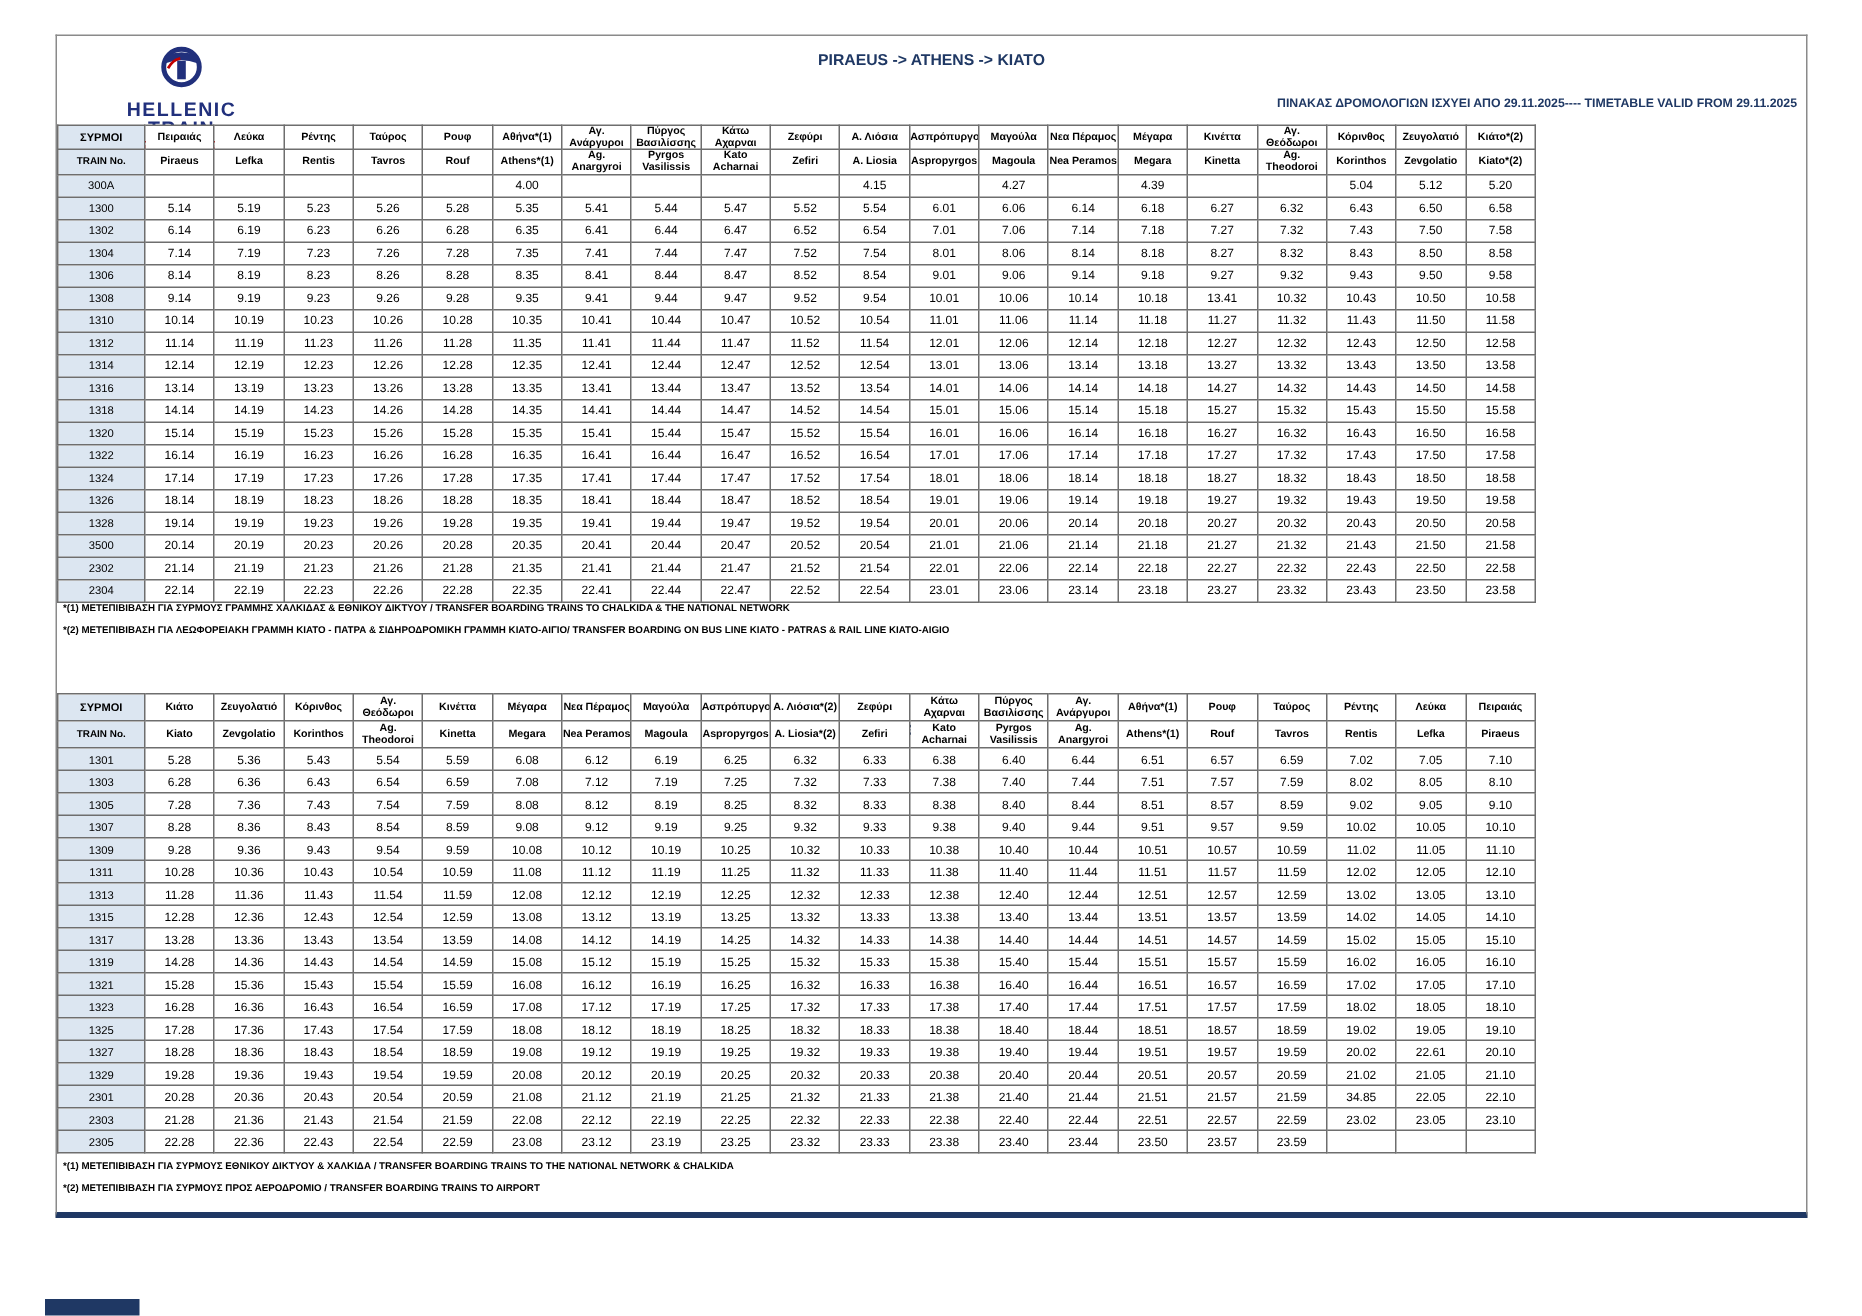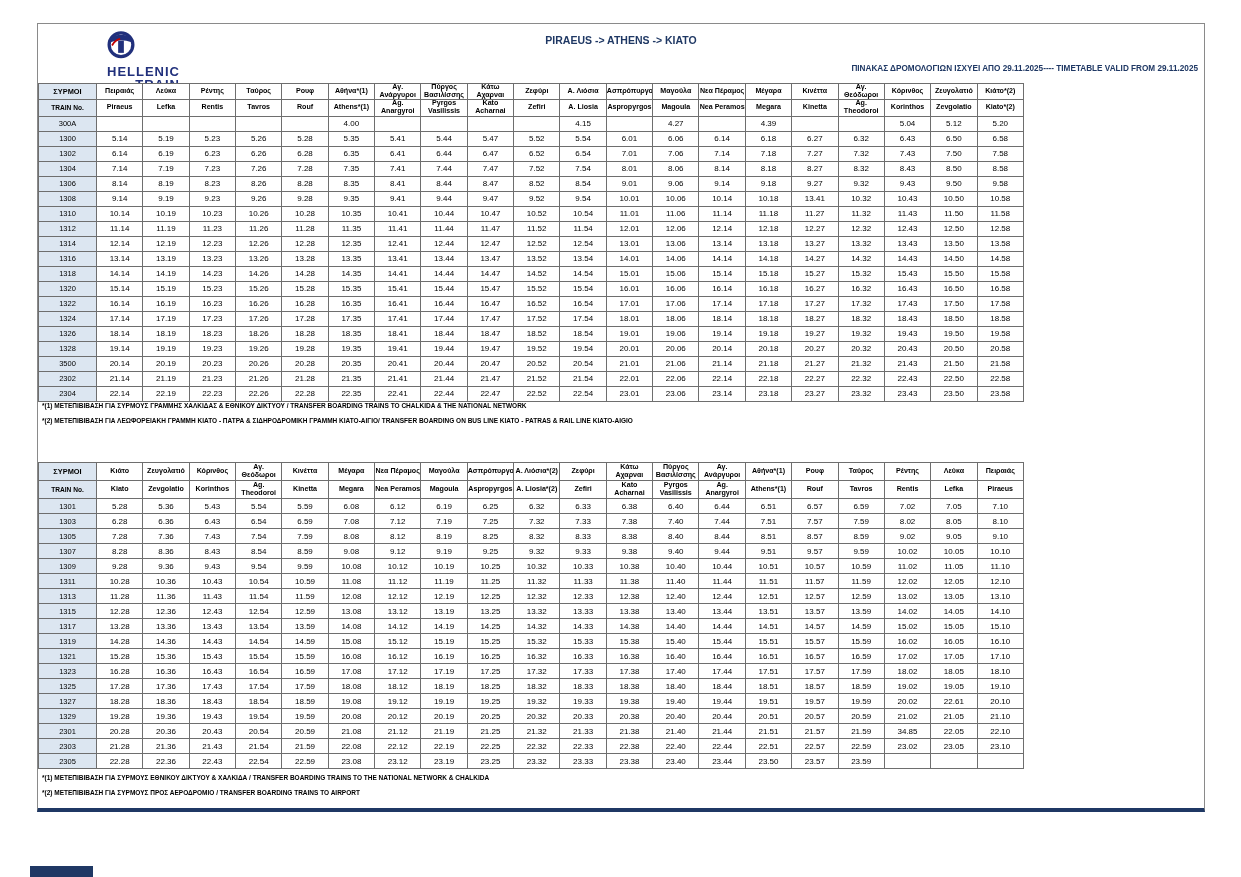--- a/index.html
+++ b/index.html
@@ -2,21 +2,21 @@
 <html><head>
 <meta charset="utf-8">
 <style>
   html,body{margin:0;padding:0;}
   body{width:1241px;height:877px;background:#fff;position:relative;overflow:hidden;
        font-family:"Liberation Sans",sans-serif;color:#000;}
   .content-box{position:absolute;left:37px;top:23px;width:1166px;height:784px;
        background:#fff;border:1px solid #8a8a8a;border-bottom:4px solid #1F3864;}
   
   .logo{position:absolute;left:24px;top:5px;width:118px;text-align:center;line-height:1;}
-  .logo .name{color:#21307c;font-weight:bold;font-size:13px;letter-spacing:1px;text-align:right;}
+  .logo .name{color:#21307c;font-weight:bold;font-size:13px;letter-spacing:1px;}
   .logo .tagline{color:#C00000;font-size:4px;white-space:nowrap;margin-top:2px;
        border-top:0.5px solid #C00000;padding-top:1px;}
   
   .t1-titles{position:absolute;top:9px;left:0;width:100%;text-align:center;
        color:#1F3864;font-weight:bold;font-size:10.5px;line-height:15px;}
   .validity{position:absolute;top:40px;right:6px;color:#1F3864;font-weight:bold;font-size:8.2px;}
   .t2-titles{position:absolute;top:409px;left:0;width:100%;text-align:center;
        color:#1F3864;font-weight:bold;font-size:10px;line-height:13px;margin-top:48px;}
   
   table{border-collapse:collapse;table-layout:fixed;position:absolute;left:0;width:986px;}

